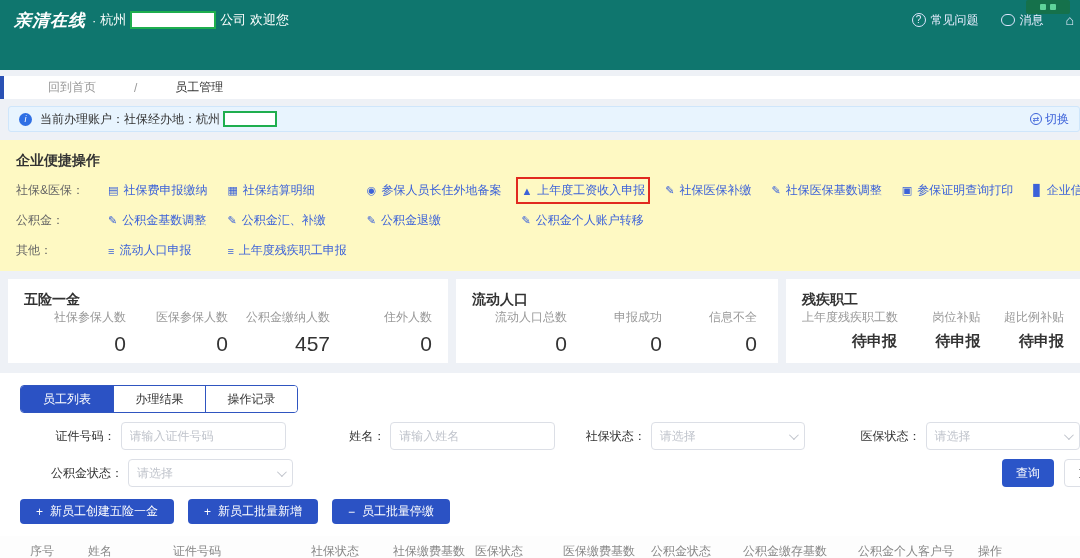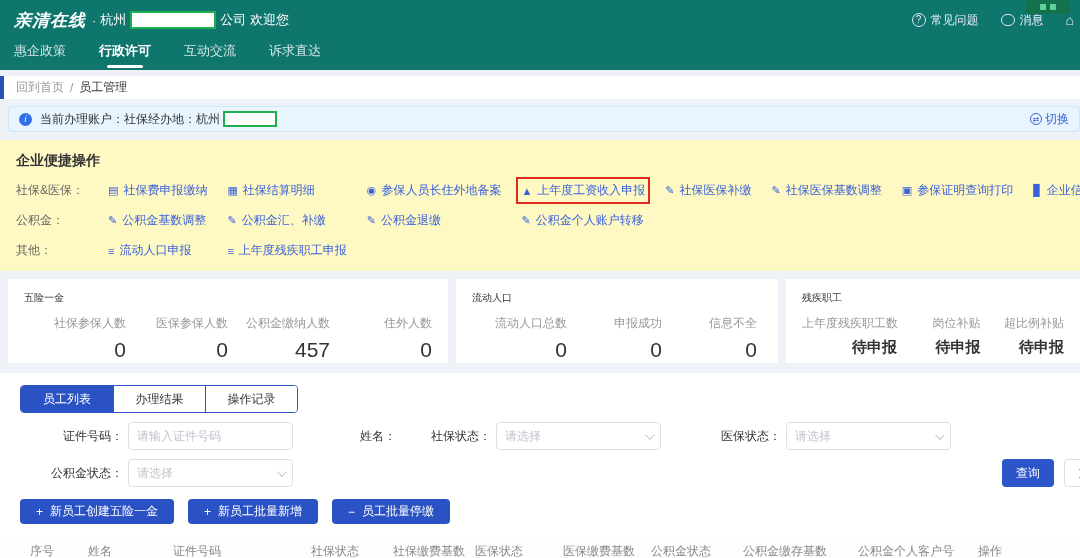--- a/index.html
+++ b/index.html
@@ -20,21 +20,21 @@
   .msg-ic { width:14px; height:12px; border:1px solid #dfe6ff; border-radius:7px; display:inline-block; }
   .bank-ic { font-size:14px; margin-right:-8px; }
   .ext-badge { position:absolute; top:0; left:1026px; width:44px; height:14px; background:#15714b; border-radius:2px; display:flex; align-items:center; justify-content:center; gap:4px; }
   .ext-badge i { display:block; width:6px; height:6px; background:#5fd39a; border-radius:1px; }
   .topbar-nav { display:flex; gap:33px; padding:8px 0 0 14px; height:36px; }
   .nav-item { font-size:13px; color:rgba(255,255,255,.82); padding-bottom:9px; position:relative; cursor:pointer; }
   .nav-item.active { color:#fff; font-weight:bold; }
   .nav-item.active::after { content:""; position:absolute; left:8px; right:8px; bottom:2px; height:3px; background:#fff; border-radius:2px; }
 
   
-  .crumb-bar { background:#fff; height:23px; margin-top:6px; display:flex; align-items:center; position:relative; }
+  .crumb-bar { background:#fff; height:23px; margin-top:6px; display:flex; align-items:center; position:relative;gap:32px; }
   .crumb-accent { width:4px; height:23px; background:#2a51b4; margin-right:12px; }
   .crumb-back { color:#999; cursor:pointer; }
   .crumb-sep { color:#999; margin:0 6px; }
   .crumb-cur { color:#333; }
 
   
   .alert { margin:7px 0 0 8px; width:1072px; background:#e8f4fe; border:1px solid #cfe6fb; border-radius:3px; height:26px; display:flex; align-items:center; padding:0 10px; }
   .info-dot { width:13px; height:13px; border-radius:50%; background:#2f6fe4; color:#fff; font-size:9px; font-style:italic; text-align:center; line-height:13px; margin-right:8px; flex:none; }
   .alert-text { color:#333; white-space:nowrap; display:flex; align-items:center; }
   .redact.alert-box { width:54px; height:16px; margin:0 3px; }
@@ -47,21 +47,21 @@
   .quick-grid { display:grid; grid-template-columns:72px repeat(8,max-content); column-gap:20px; row-gap:13px; align-items:center; }
   .q-cat { color:#666; }
   .q-link { color:#3c62d9; display:flex; align-items:center; gap:5px; cursor:pointer; white-space:nowrap; }
   .q-link .qi { font-size:11px; }
   .q-link.red-annot { outline:2px solid #e12a1f; outline-offset:3px; }
 
   
   .cards { display:flex; gap:8px; margin:8px 0 0 8px; }
   .card { background:#fff; padding:12px 16px; height:84px; }
   .card1 { width:440px; } .card2 { width:330px; } .card3 { width:294px; }
-  .card-title { font-size:10px; font-weight:normal; margin-bottom:10px; }
+  .card-title { font-size:14px; font-weight:bold; }
   .stat-row { display:flex;text-align:right; }
   .card1 .stat { width:105px; } .card2 .stat { width:95px; } .card3 .stat { width:95px; }
   .stat-label { color:#999; margin-bottom:6px; white-space:nowrap; }
   .stat-value { font-size:21px; color:#333; }
   .stat-value.pending { font-size:15px; font-weight:bold; }
 
   
   .emp-panel { margin-top:10px; background:#fff; padding:12px 0 0 0; height:216px; }
   .tabs { display:flex; margin-left:20px; width:278px; border:1px solid #2f55c0; border-radius:4px; overflow:hidden; }
   .tab { width:92px; height:26px; line-height:26px; text-align:center; background:#fff; color:#333; cursor:pointer; border-left:1px solid #2f55c0; }
@@ -108,26 +108,20 @@
           <span class="msg-ic"></span>
           <span>消息</span>
         </span>
         <span class="bank-ic">⌂</span>
       </span>
     </div>
     <div class="ext-badge">
         <i></i>
         <i></i>
       </div>
-    <nav class="topbar-nav">
-      <span class="nav-item">惠企政策</span>
-      <span class="nav-item active">行政许可</span>
-      <span class="nav-item">互动交流</span>
-      <span class="nav-item">诉求直达</span>
-    </nav>
   </header>
 
   <div class="crumb-bar">
     <span class="crumb-accent"></span>
     <span class="crumb-back">回到首页</span>
     <span class="crumb-sep">/</span>
     <span class="crumb-cur">员工管理</span>
   </div>
 
   <div class="alert">
@@ -281,20 +275,21 @@
     <div class="tabs">
       <span class="tab active">员工列表</span>
       <span class="tab">办理结果</span>
       <span class="tab">操作记录</span>
     </div>
 
     <div class="filter-row">
       <span class="f-label" style="width:105px;margin-left:18px;">证件号码：</span>
       <input class="f-input" style="margin-left: 5px;" placeholder="请输入证件号码">
       <span class="f-label" style="width:45px;margin-left:58px;">姓名：</span>
+      <input class="f-input" style="margin-left: 5px;" placeholder="请输入姓名">
       <span class="f-label" style="width:65px;margin-left:30px;">社保状态：</span>
       <span class="f-select" style="margin-left:5px;">
         <span>请选择</span>
         <span class="chev"></span>
       </span>
       <span class="f-label" style="width:65px;margin-left:55px;">医保状态：</span>
       <span class="f-select" style="margin-left:5px;">
         <span>请选择</span>
         <span class="chev"></span>
       </span>

